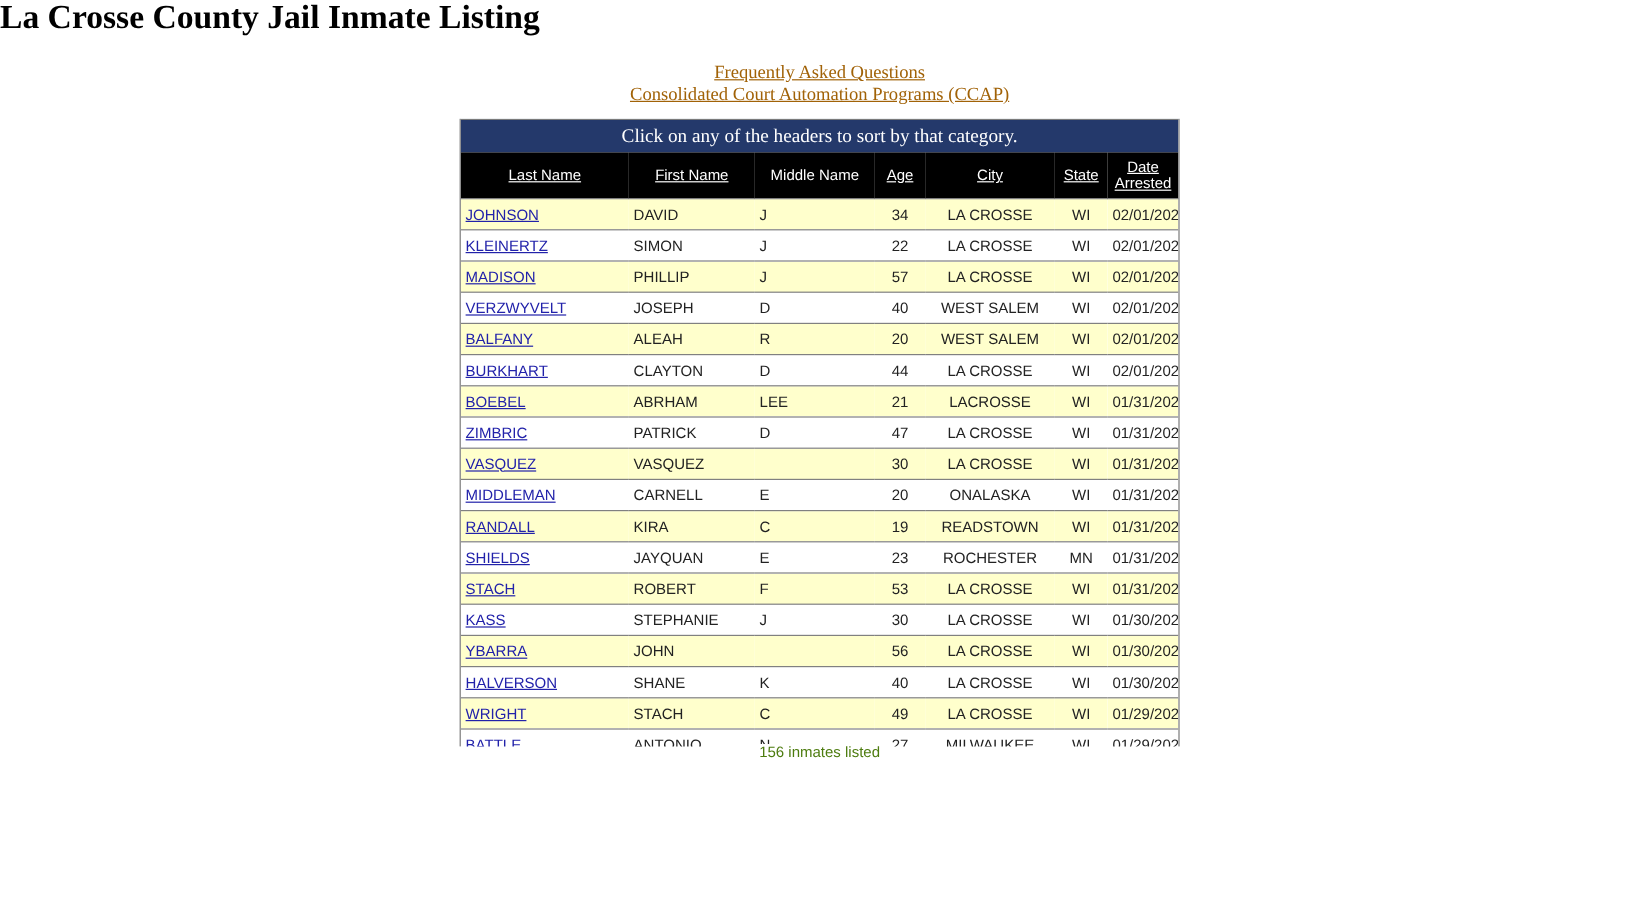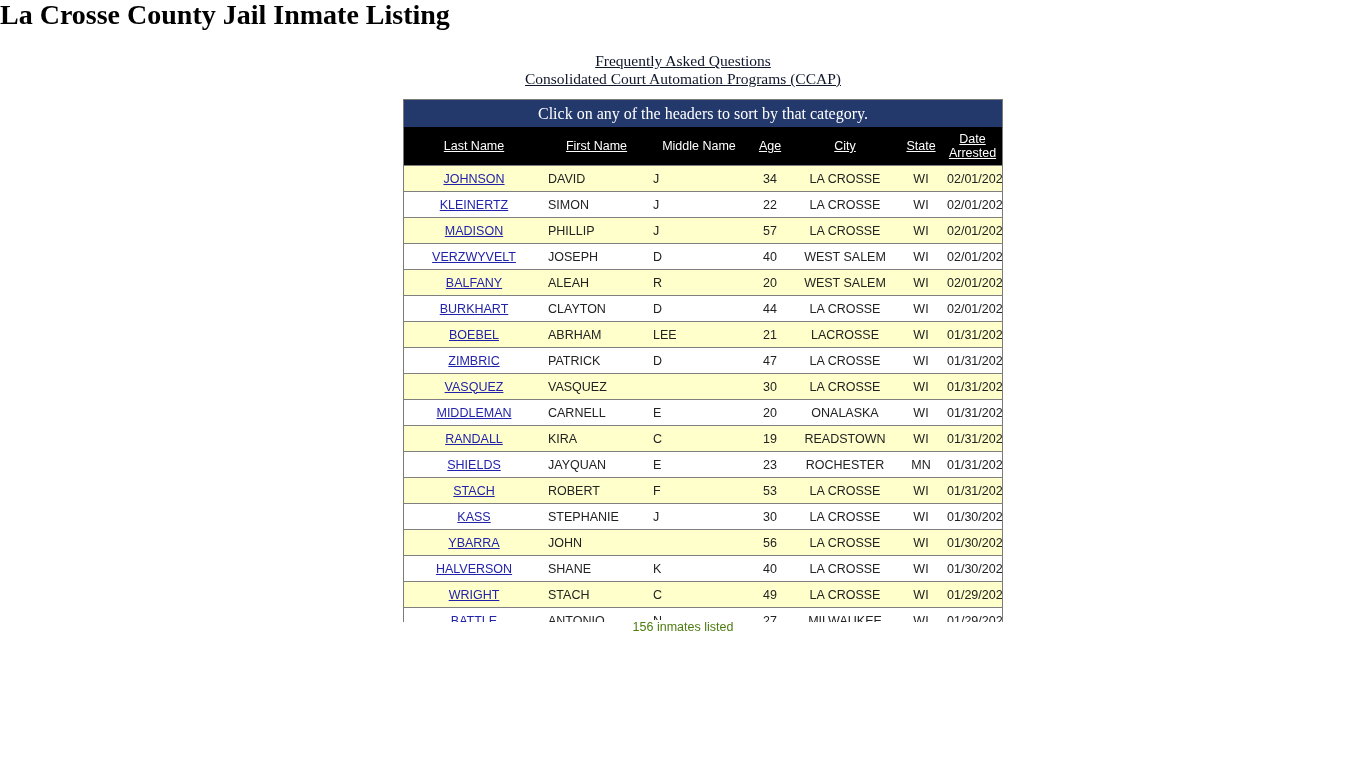--- a/index.html
+++ b/index.html
@@ -36,29 +36,29 @@
 
   
   .top-links {
     text-align: center;
     margin-top: 24px;
     font-family: "Liberation Serif", serif;
     font-size: 15.5px;
     line-height: 18px;
   }
   .top-links a {
-    color: #0f172a;
+    color: #a16207;
     text-decoration: underline;
     display: block;
   }
 
   
   .table-wrap {
     position: absolute;
-    left: 403px;
+    left: 383px;
     top: 99px;
     width: 600px;
     height: 523px;
     overflow: hidden;
     border-left: 1px solid #7b7b7b;
     border-right: 1px solid #7b7b7b;
     box-sizing: border-box;
     background: #ffffff;
   }
 
@@ -119,21 +119,21 @@
 
   table.inmates tbody td {
     height: 25px;
     padding: 0 4px;
     border-top: 1px solid #808080;
     color: #222222;
     vertical-align: middle;
     white-space: nowrap;
     overflow: hidden;
   }
-  td.last   { text-align: center; padding-left: 3px; margin-left: 32px; }
+  td.last   { text-align: left; padding-left: 3px; margin-left: 32px; }
   td.first  { text-align: left; padding-left: 18px;}
   td.middle { text-align: left; padding-left: 20px;}
   td.age    { text-align: center; padding-right: 6px;}
   td.city   { text-align: center; }
   td.state  { text-align: center; }
   td.date   { text-align: center; }
 
   td.last a {
     color: #2222AA;
     text-decoration: underline;

